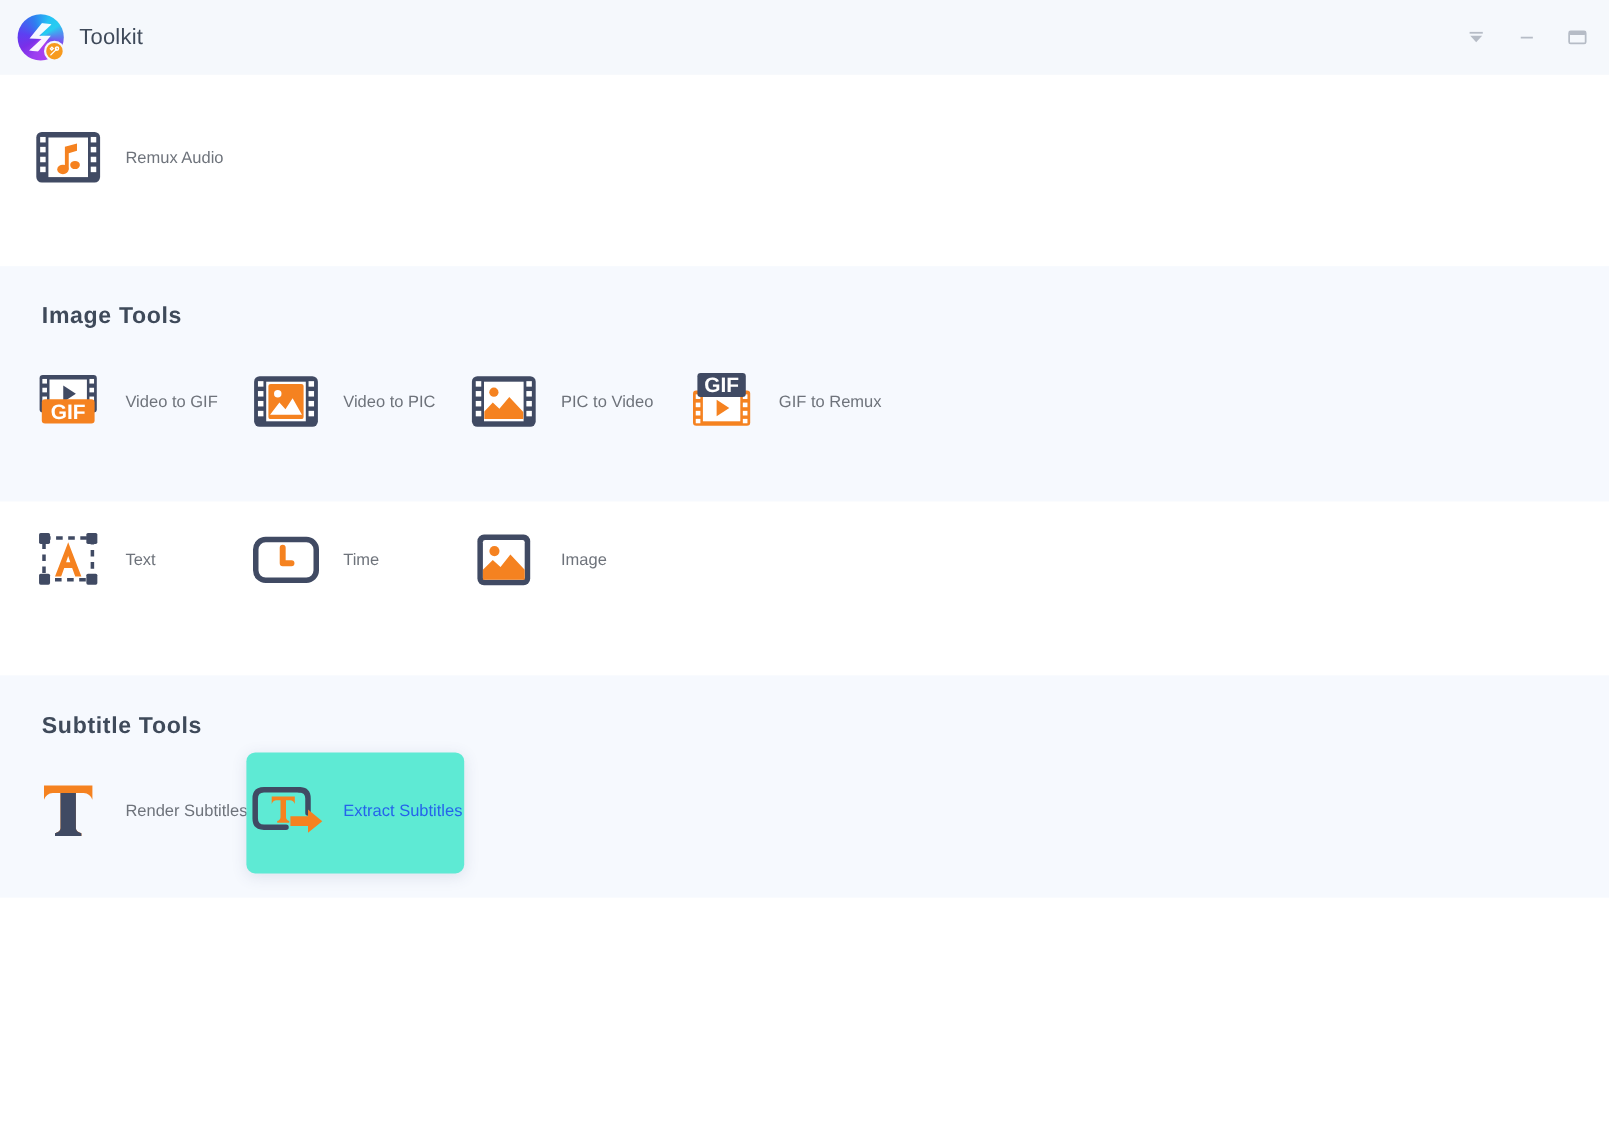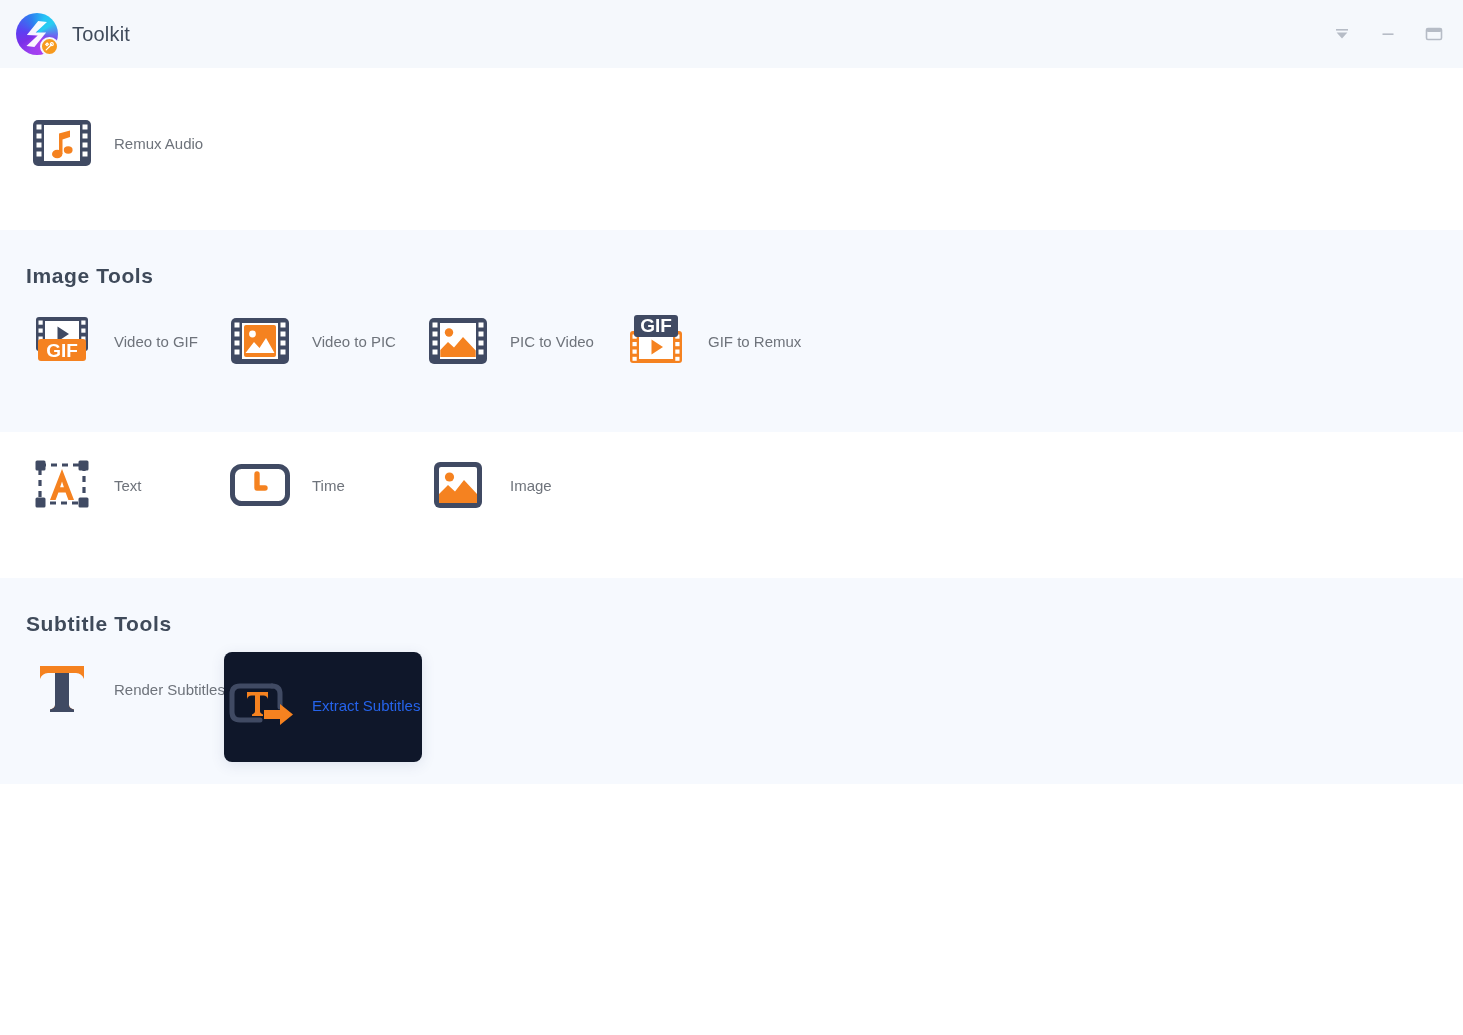--- a/index.html
+++ b/index.html
@@ -85,21 +85,21 @@
   
   .section { width: 100%; padding: 0 26px; }
   .section.shaded { background: #f6f9fe; }
   .section.plain  { background: #ffffff; }
 
   .section-title {
     font-size: 21px;
     font-weight: bold;
     color: #3f4a5a;
     letter-spacing: .6px;
-    margin: 0;
+    margin: 12px;
     padding-top: 34px;
   }
 
   .tool-row {
     display: flex;
     align-items: flex-start;
     gap: 0;
   }
   .tool {
     width: 198px;
@@ -116,23 +116,22 @@
     width: 72px; height: 62px;
     position: relative;
     display: flex; align-items: center; justify-content: center;
   }
   .tool .tlabel {
     font-size: 15px;
     color: #6e737b;
     white-space: nowrap;
   }
   .tool.active {
-    background: #0f172a;
+    background: #5eead4;
     box-shadow: 0 3px 14px rgba(60, 80, 120, .13);
-    margin-top: 16px;
   }
   .tool.active .tlabel { color: #2563eb; }
 
   
   .row-remux   { padding-bottom: 30px; }
   .row-image   { padding-bottom: 34px; }
   .row-water   { padding-bottom: 36px; }
   .row-subtitle{ padding-bottom: 22px; }
 
   .spacer-top { height: 22px; }

